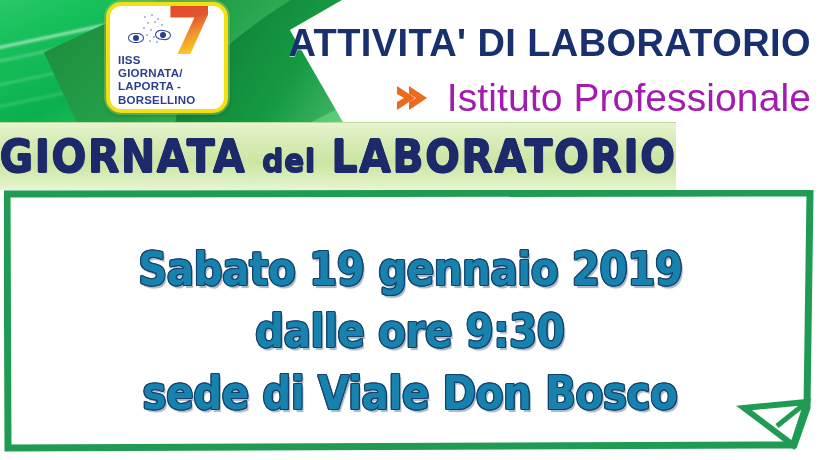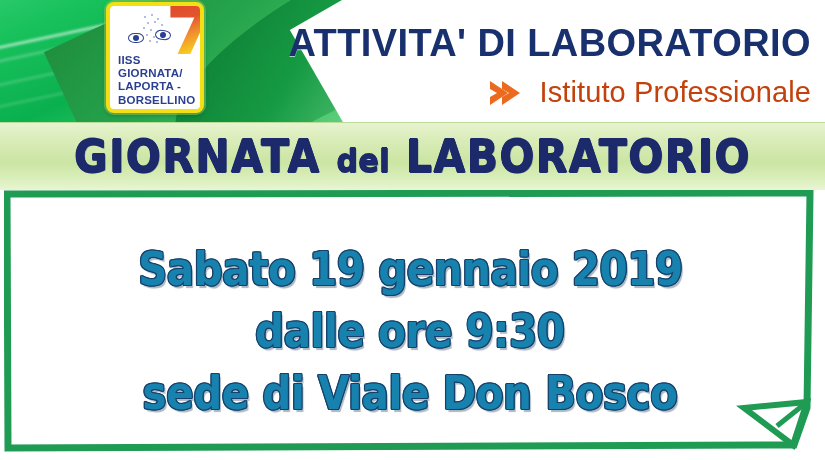--- a/index.html
+++ b/index.html
@@ -51,24 +51,24 @@
     transform:rotate(-22deg);
     border-radius:0 60% 60% 0/0 100% 100% 0;
   }
   .swirl-fade{
     position:absolute;left:330px;top:-120px;width:520px;height:300px;
     background:#ffffff;transform:rotate(-30deg);
   }
 
   
   .logo{
-    position:absolute;left:106px;top:2px;width:98px;height:111px;
+    position:absolute;left:106px;top:2px;width:122px;height:111px;
     background:#ffffff;
     border:4px solid #f2e015;
-    border-radius:8px;
+    border-radius:15px;
     box-sizing:border-box;
     box-shadow:0 0 0 2px rgba(140,200,90,.55), 0 2px 5px rgba(0,0,0,.28);
     overflow:hidden;
   }
   .logo-art{position:absolute;left:0;top:0;width:102px;height:52px;}
   .logo-seven{
     position:absolute;right:4px;top:0px;width:40px;height:48px;
     background:linear-gradient(160deg,#e04a2a 0%,#e2552e 32%,#f0912f 58%,#f6c21f 82%,#fbe05c 100%);
     clip-path:polygon(6% 0%,100% 0%,100% 18%,56% 100%,24% 100%,66% 24%,6% 24%);
   }
@@ -105,30 +105,30 @@
     text-shadow:0 1px 0 rgba(255,255,255,.6);
   }
   .hdr-sub-row{
     position:absolute;right:14px;top:76px;
     display:flex;align-items:center;gap:10px;white-space:nowrap;
   }
   .chevron{
     width:42px;height:30px;display:block;flex:0 0 auto;
   }
   .hdr-sub{
-    color:#c2410c;
+    color:#a21caf;
     font-family:"Liberation Sans", sans-serif;
     font-weight:normal;
-    font-size:29px;
+    font-size:39px;
     letter-spacing:.1px;
   }
 
   
   .band{
-    position:absolute;left:0;top:122px;width:825px;height:68px;
+    position:absolute;left:0;top:122px;width:676px;height:68px;
     background:linear-gradient(180deg,#e7f3cf 0%,#d9ecb8 26%,#cbe5a3 58%,#d9eeb9 82%,#e9f5d4 100%);
     border-top:1px solid #b9dd97;
     box-sizing:border-box;
     display:flex;align-items:center;justify-content:center;
   }
   .band-inner{
     position:absolute;left:0;top:0;right:0;bottom:0;
     display:flex;align-items:center;justify-content:center;
   }
   .band-title{

